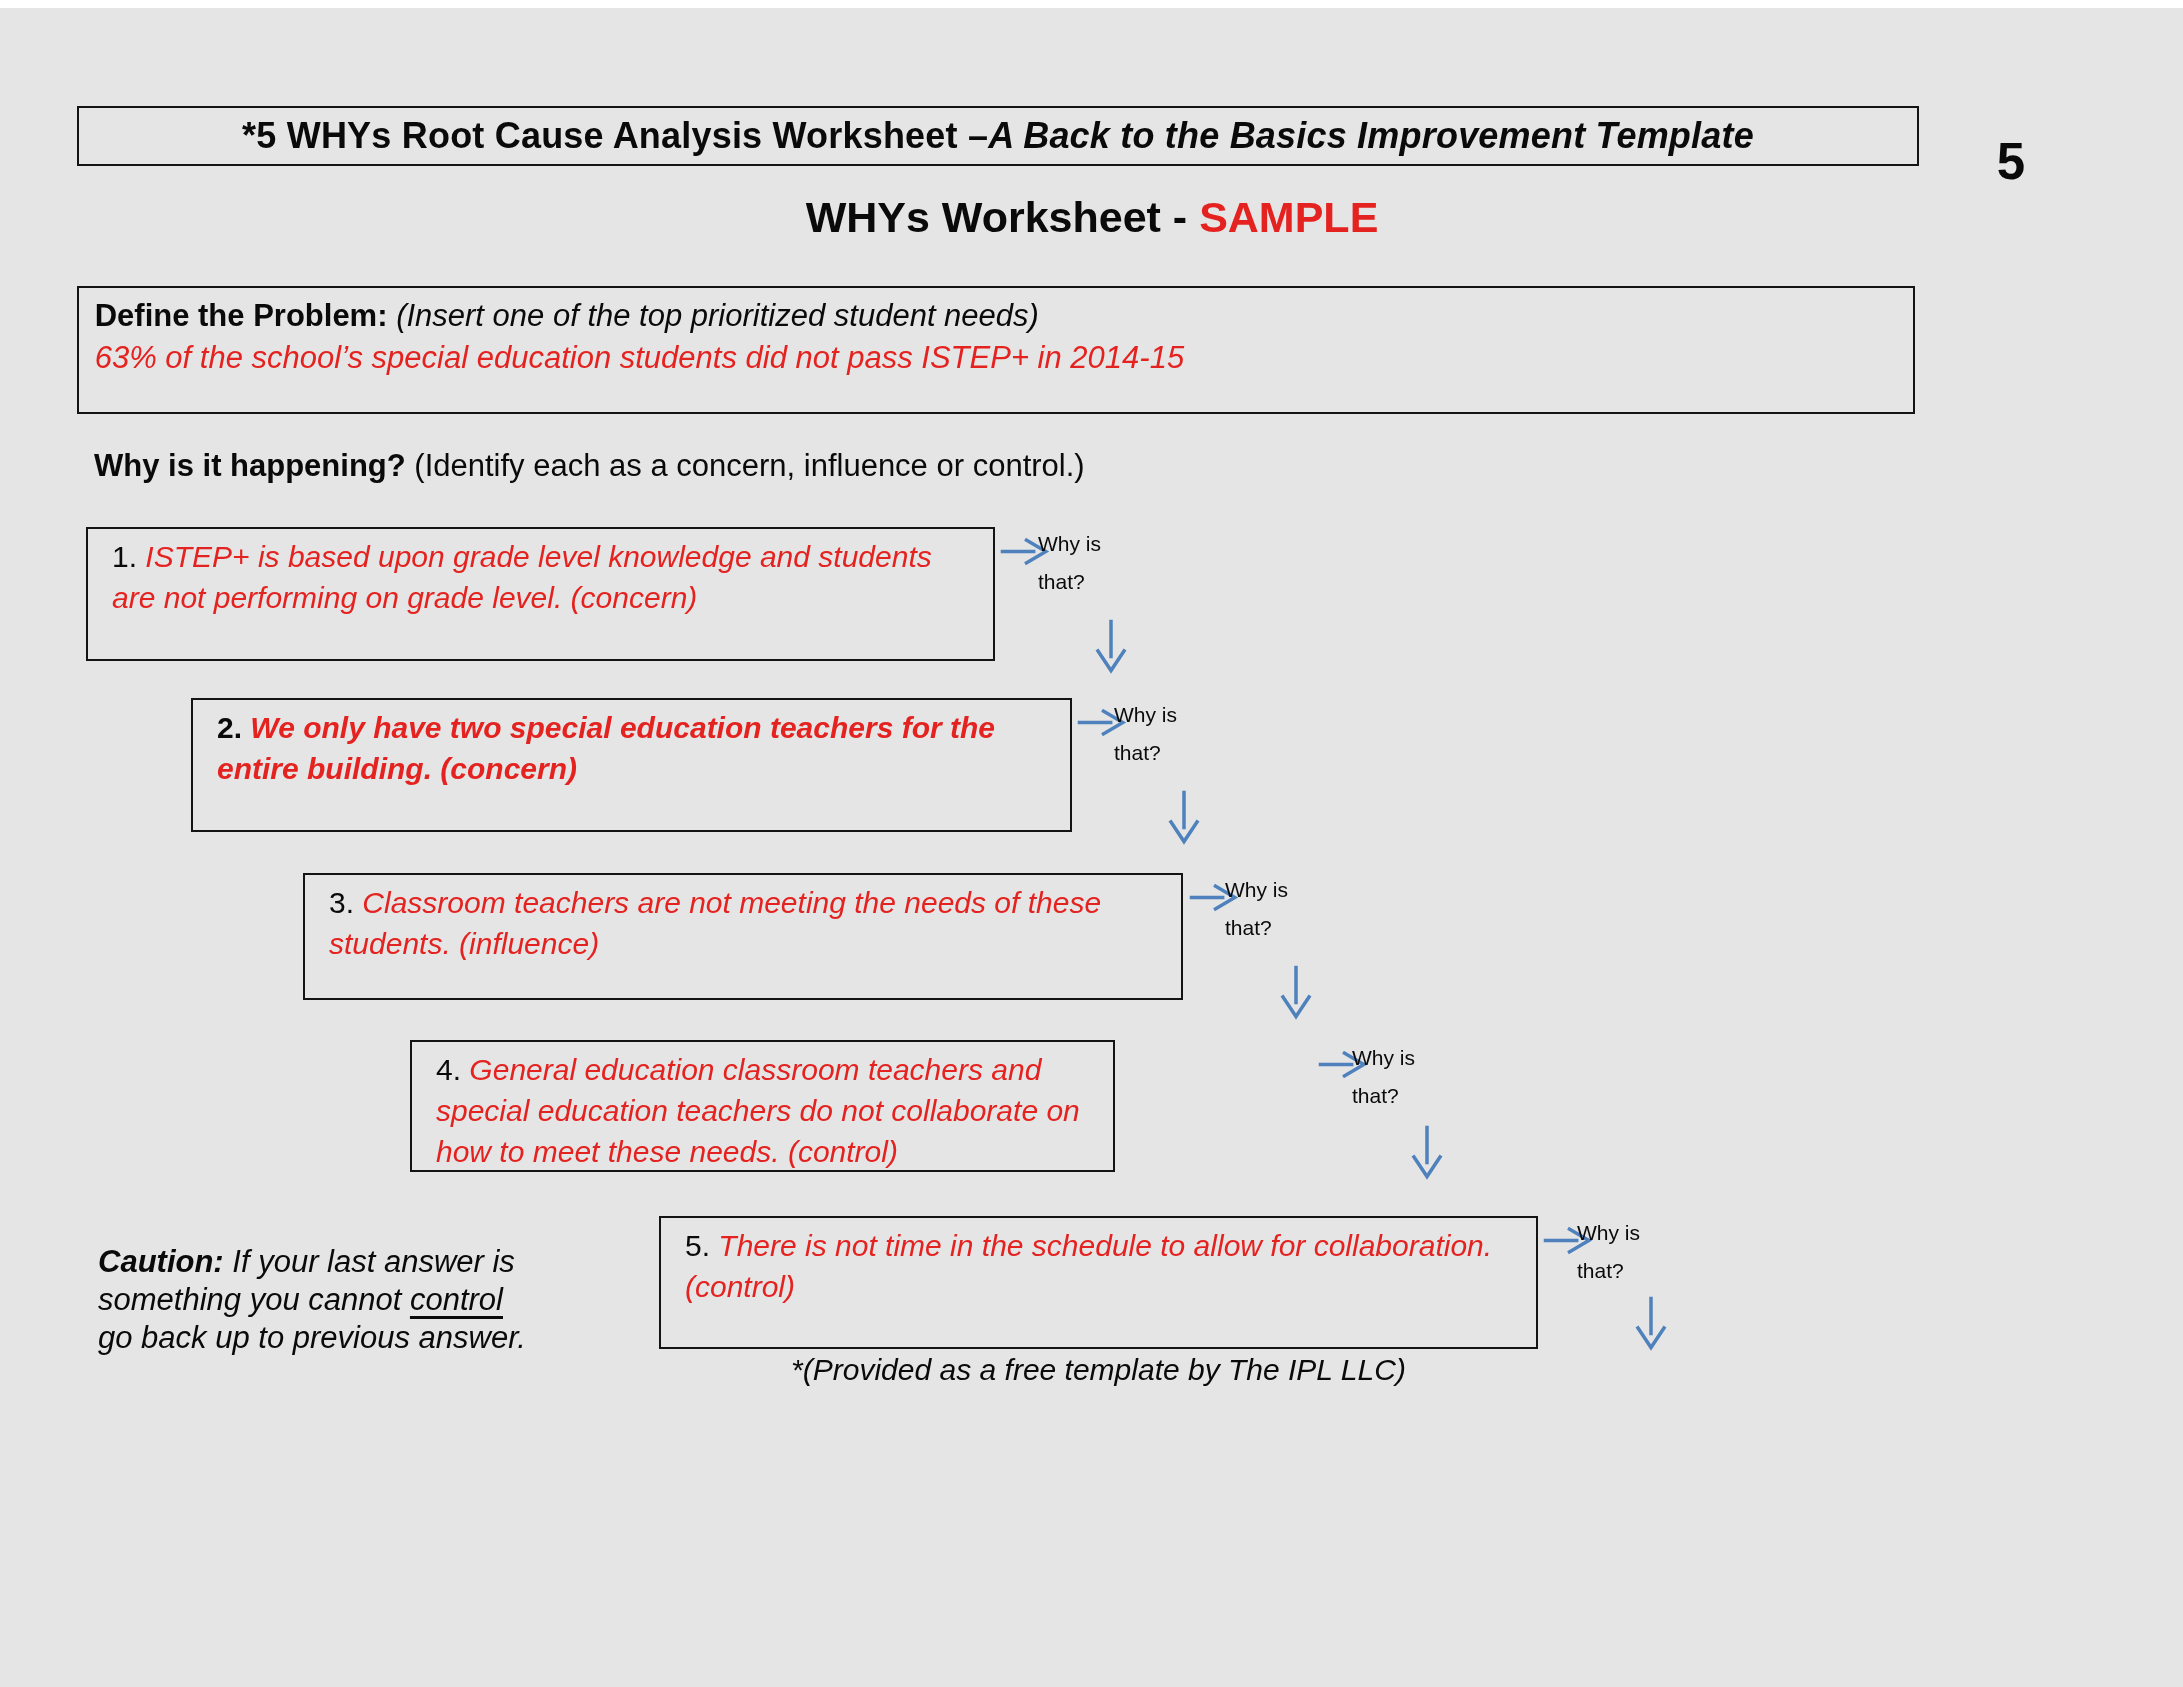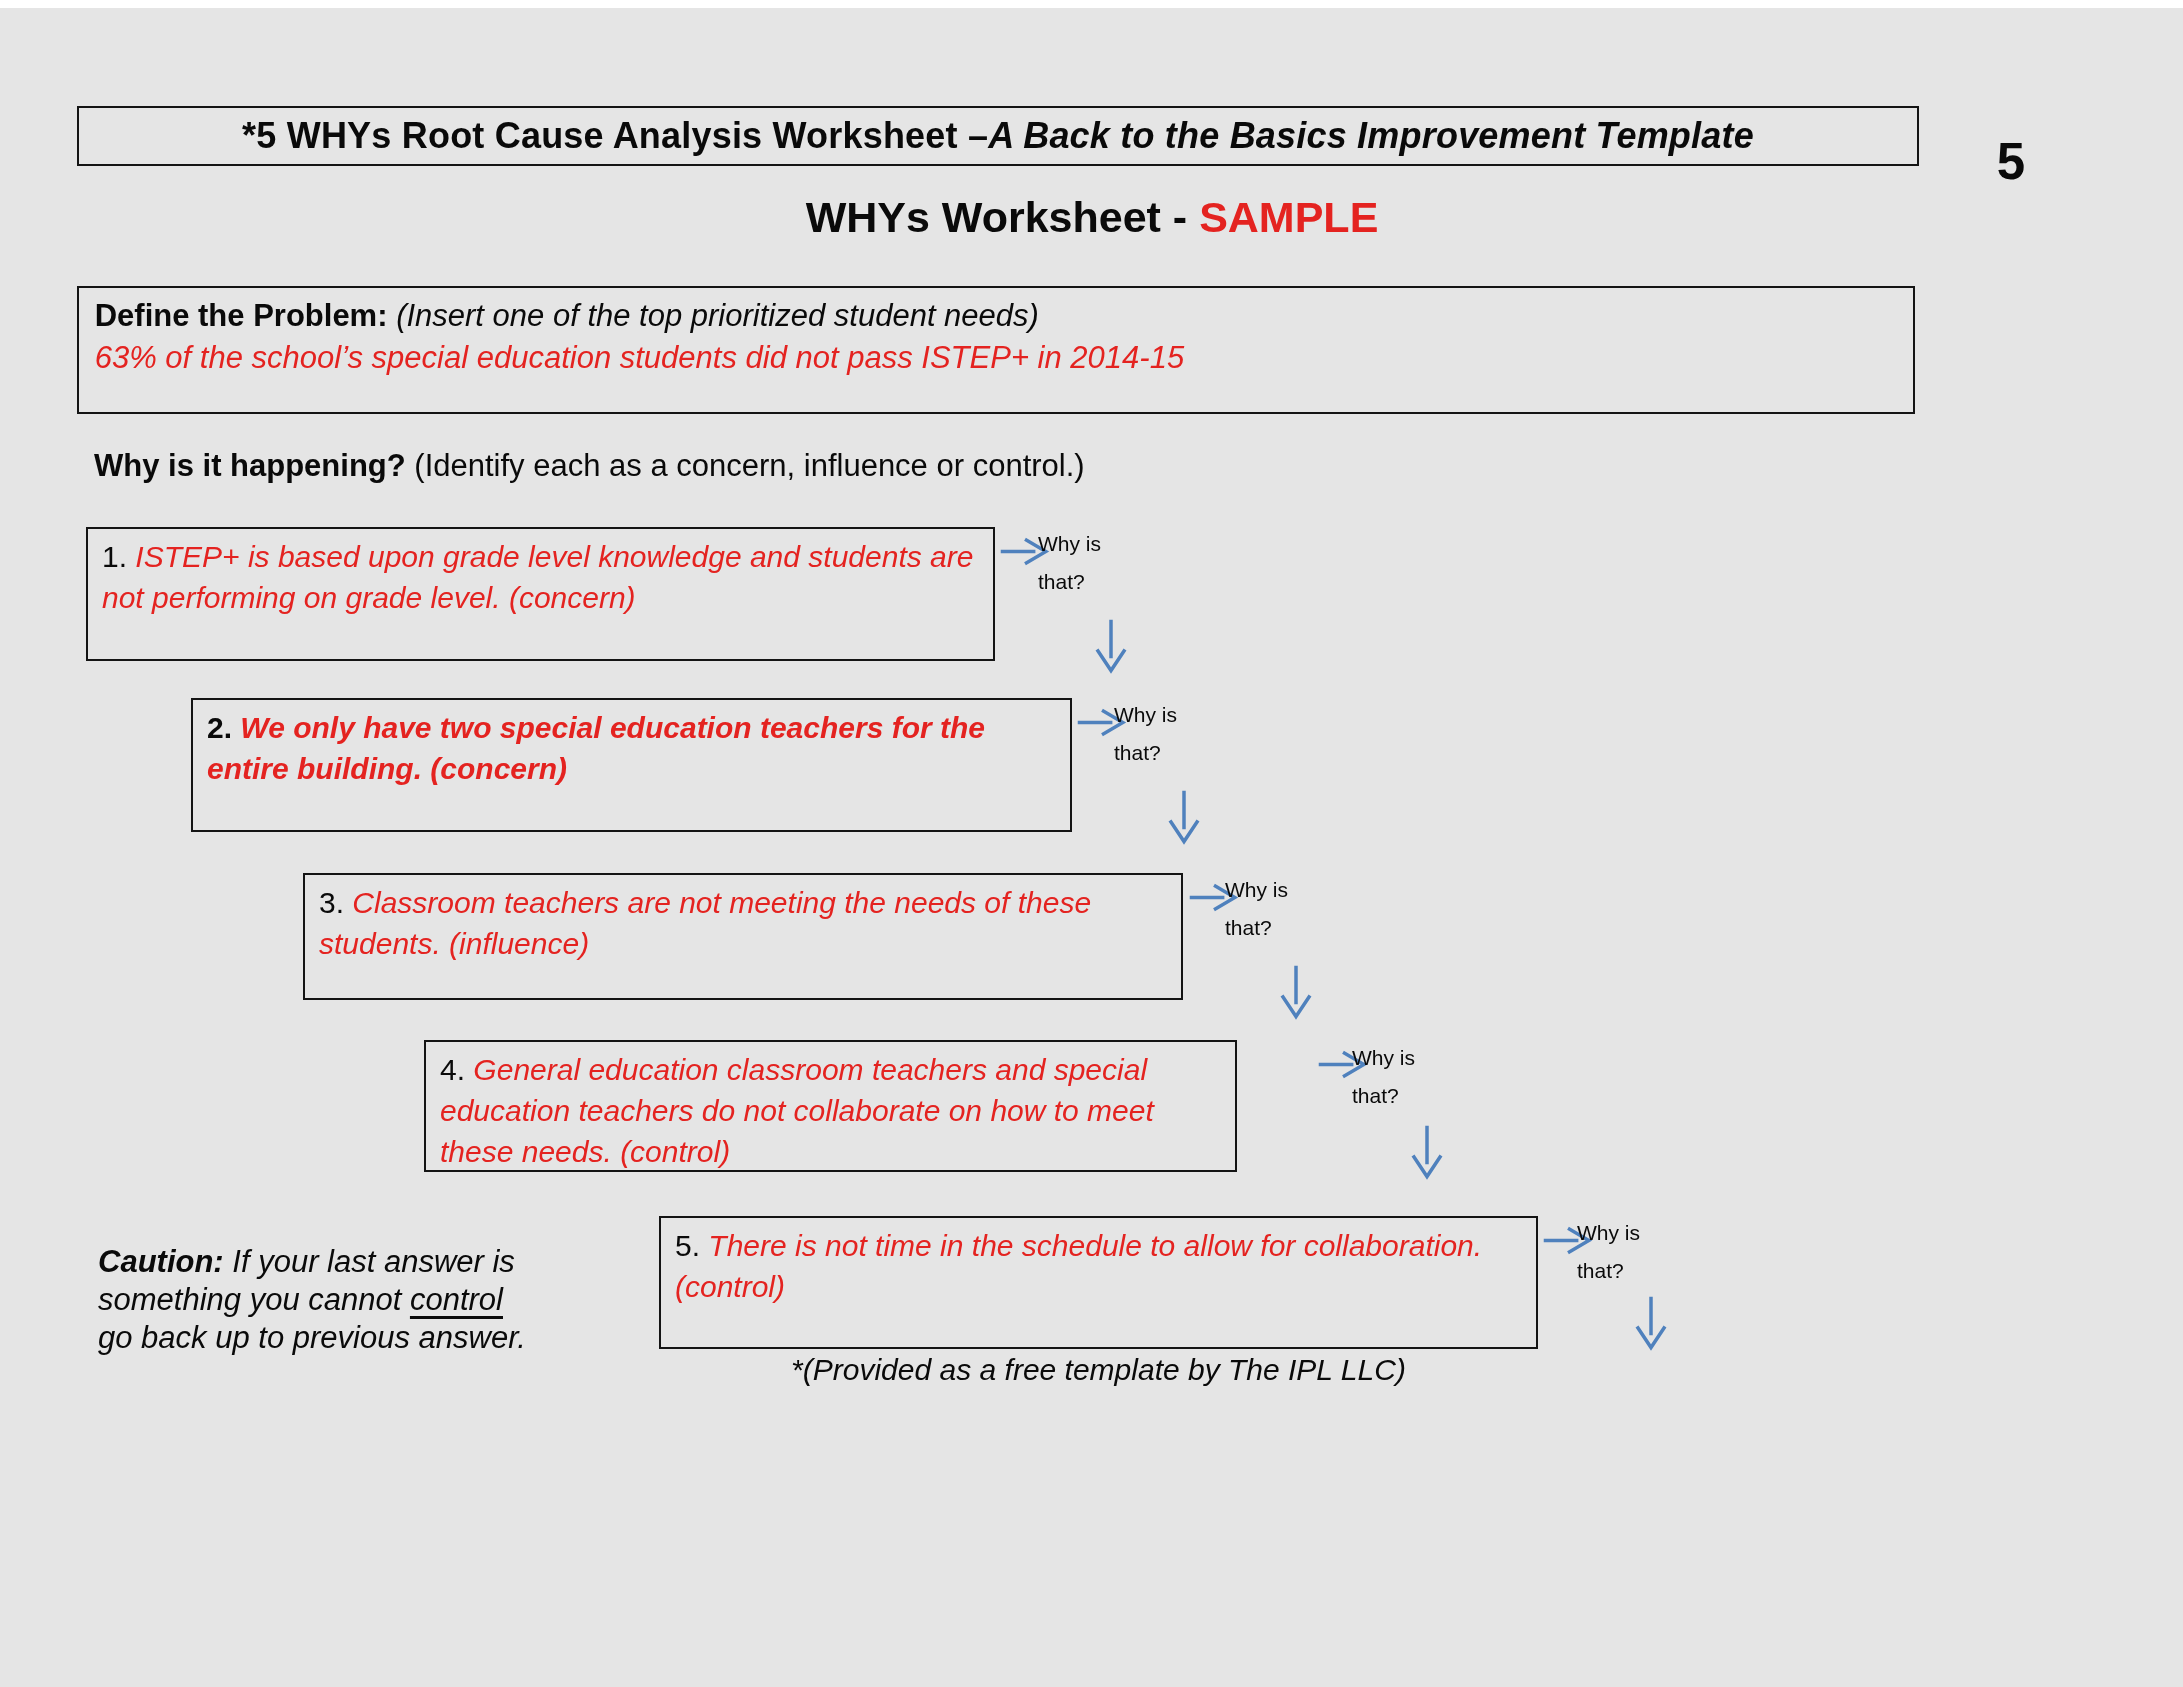--- a/index.html
+++ b/index.html
@@ -45,21 +45,21 @@
   
   .why-question{
     left:94px;top:440px;width:2009px;
     font-size:31px;white-space:nowrap;
   }
   .why-question .lbl{font-weight:bold;}
   .why-question .hint{}
   
   .why-box{
     border:2.6px solid #141414;
-    padding:7px 14px;box-sizing:border-box;
+    padding:7px 24px;box-sizing:border-box;
     font-size:30px;line-height:41px;
   }
   .why-num{color:#0a0a0a;font-style:normal;}
   .why-text{color:var(--red);font-style:italic;}
   .why-prompt{
     font-size:21px;line-height:38px;text-align:left;color:#0a0a0a;
   }
   .arrow-svg{display:block;}
   
   .caution{
@@ -142,21 +142,21 @@
   </svg>
   <div class="abs why-prompt" style="left:1225px;top:863px;width:131px;">
     <div>Why is</div>
     <div>that?</div>
   </div>
   <svg class="abs arrow-svg" style="left:1275px;top:956px;" width="42" height="56" viewBox="0 0 48 64">
     <line x1="24" y1="2" x2="24" y2="46" stroke="#4f81bd" stroke-width="4"></line>
     <polyline points="8,36 24,60 40,36" fill="none" stroke="#4f81bd" stroke-width="4"></polyline>
   </svg>
 
-  <div class="abs why-box" style="left:424px;top:1032px;width:813px;height:132px;">
+  <div class="abs why-box" style="left:410px;top:1032px;width:705px;height:132px;">
     <span class="why-num">4. </span><span class="why-text">General education classroom teachers and special education teachers do not collaborate on how to meet these needs. (control)</span>
   </div>
   <svg class="abs arrow-svg" style="left:1317px;top:1039px;" width="52" height="35" viewBox="0 0 60 40">
     <line x1="2" y1="20" x2="42" y2="20" stroke="#4f81bd" stroke-width="4"></line>
     <polyline points="30,6 54,20 30,34" fill="none" stroke="#4f81bd" stroke-width="4"></polyline>
   </svg>
   <div class="abs why-prompt" style="left:1352px;top:1031px;width:131px;">
     <div>Why is</div>
     <div>that?</div>
   </div>

